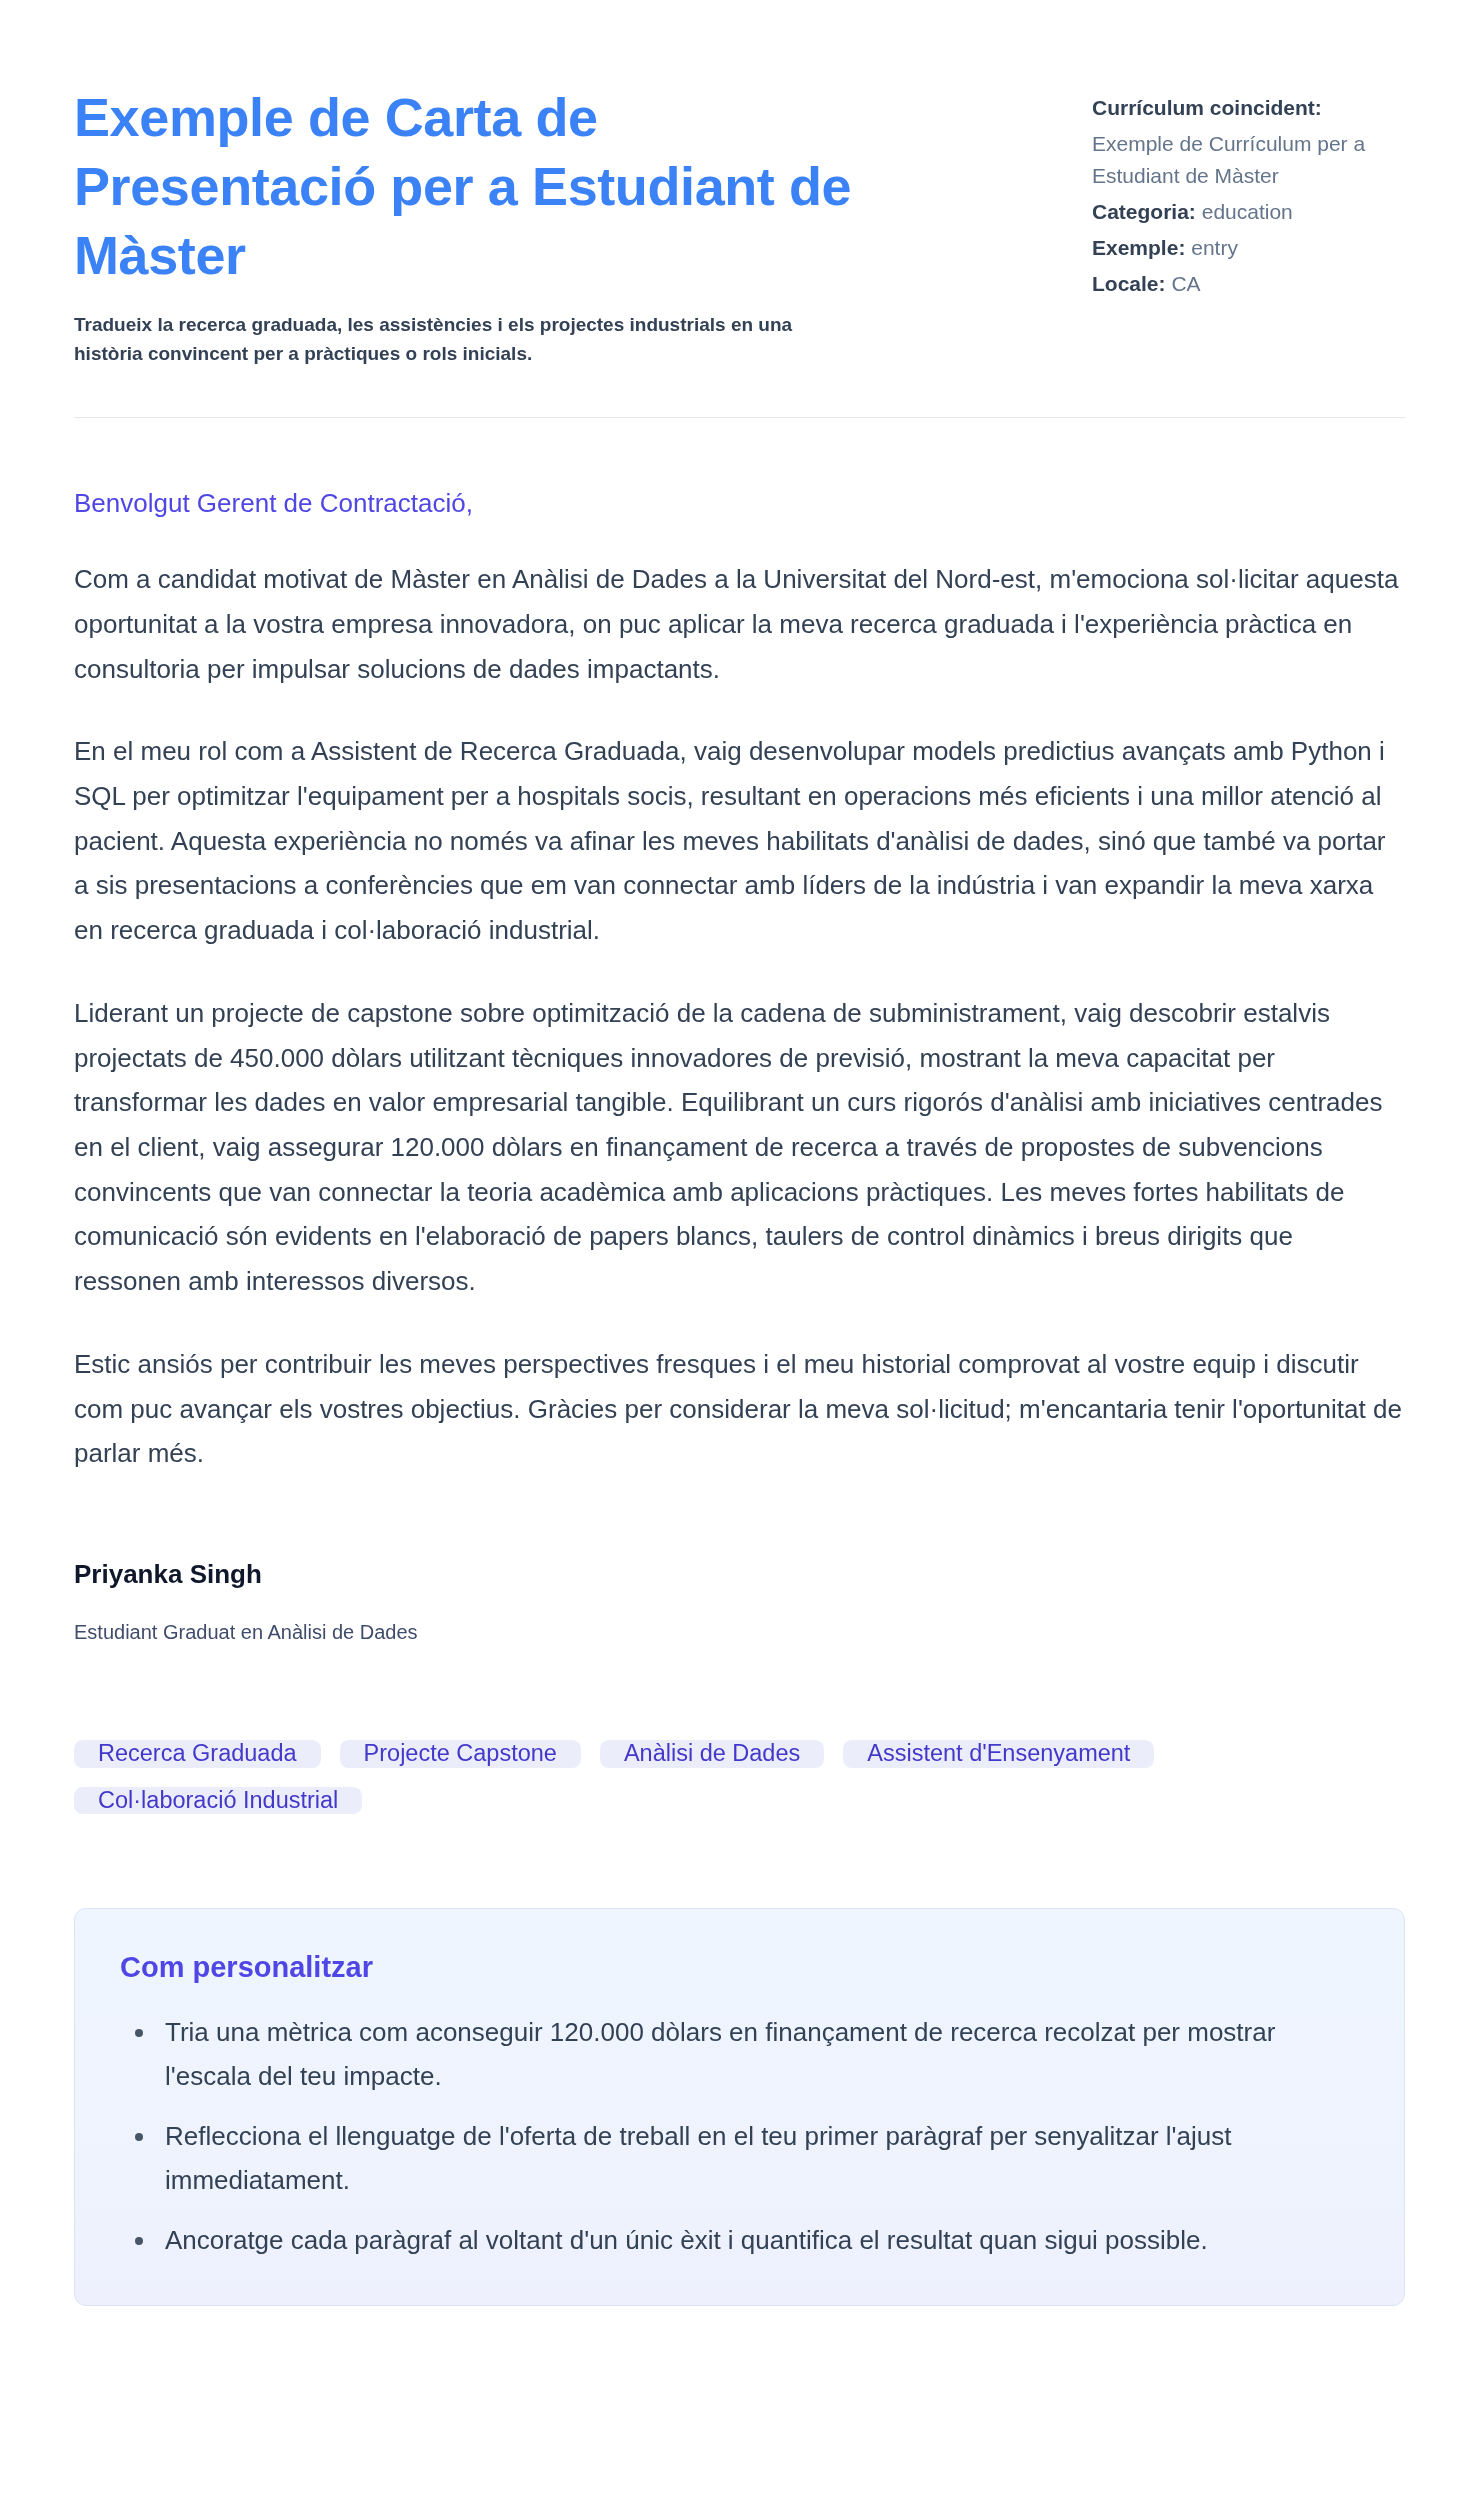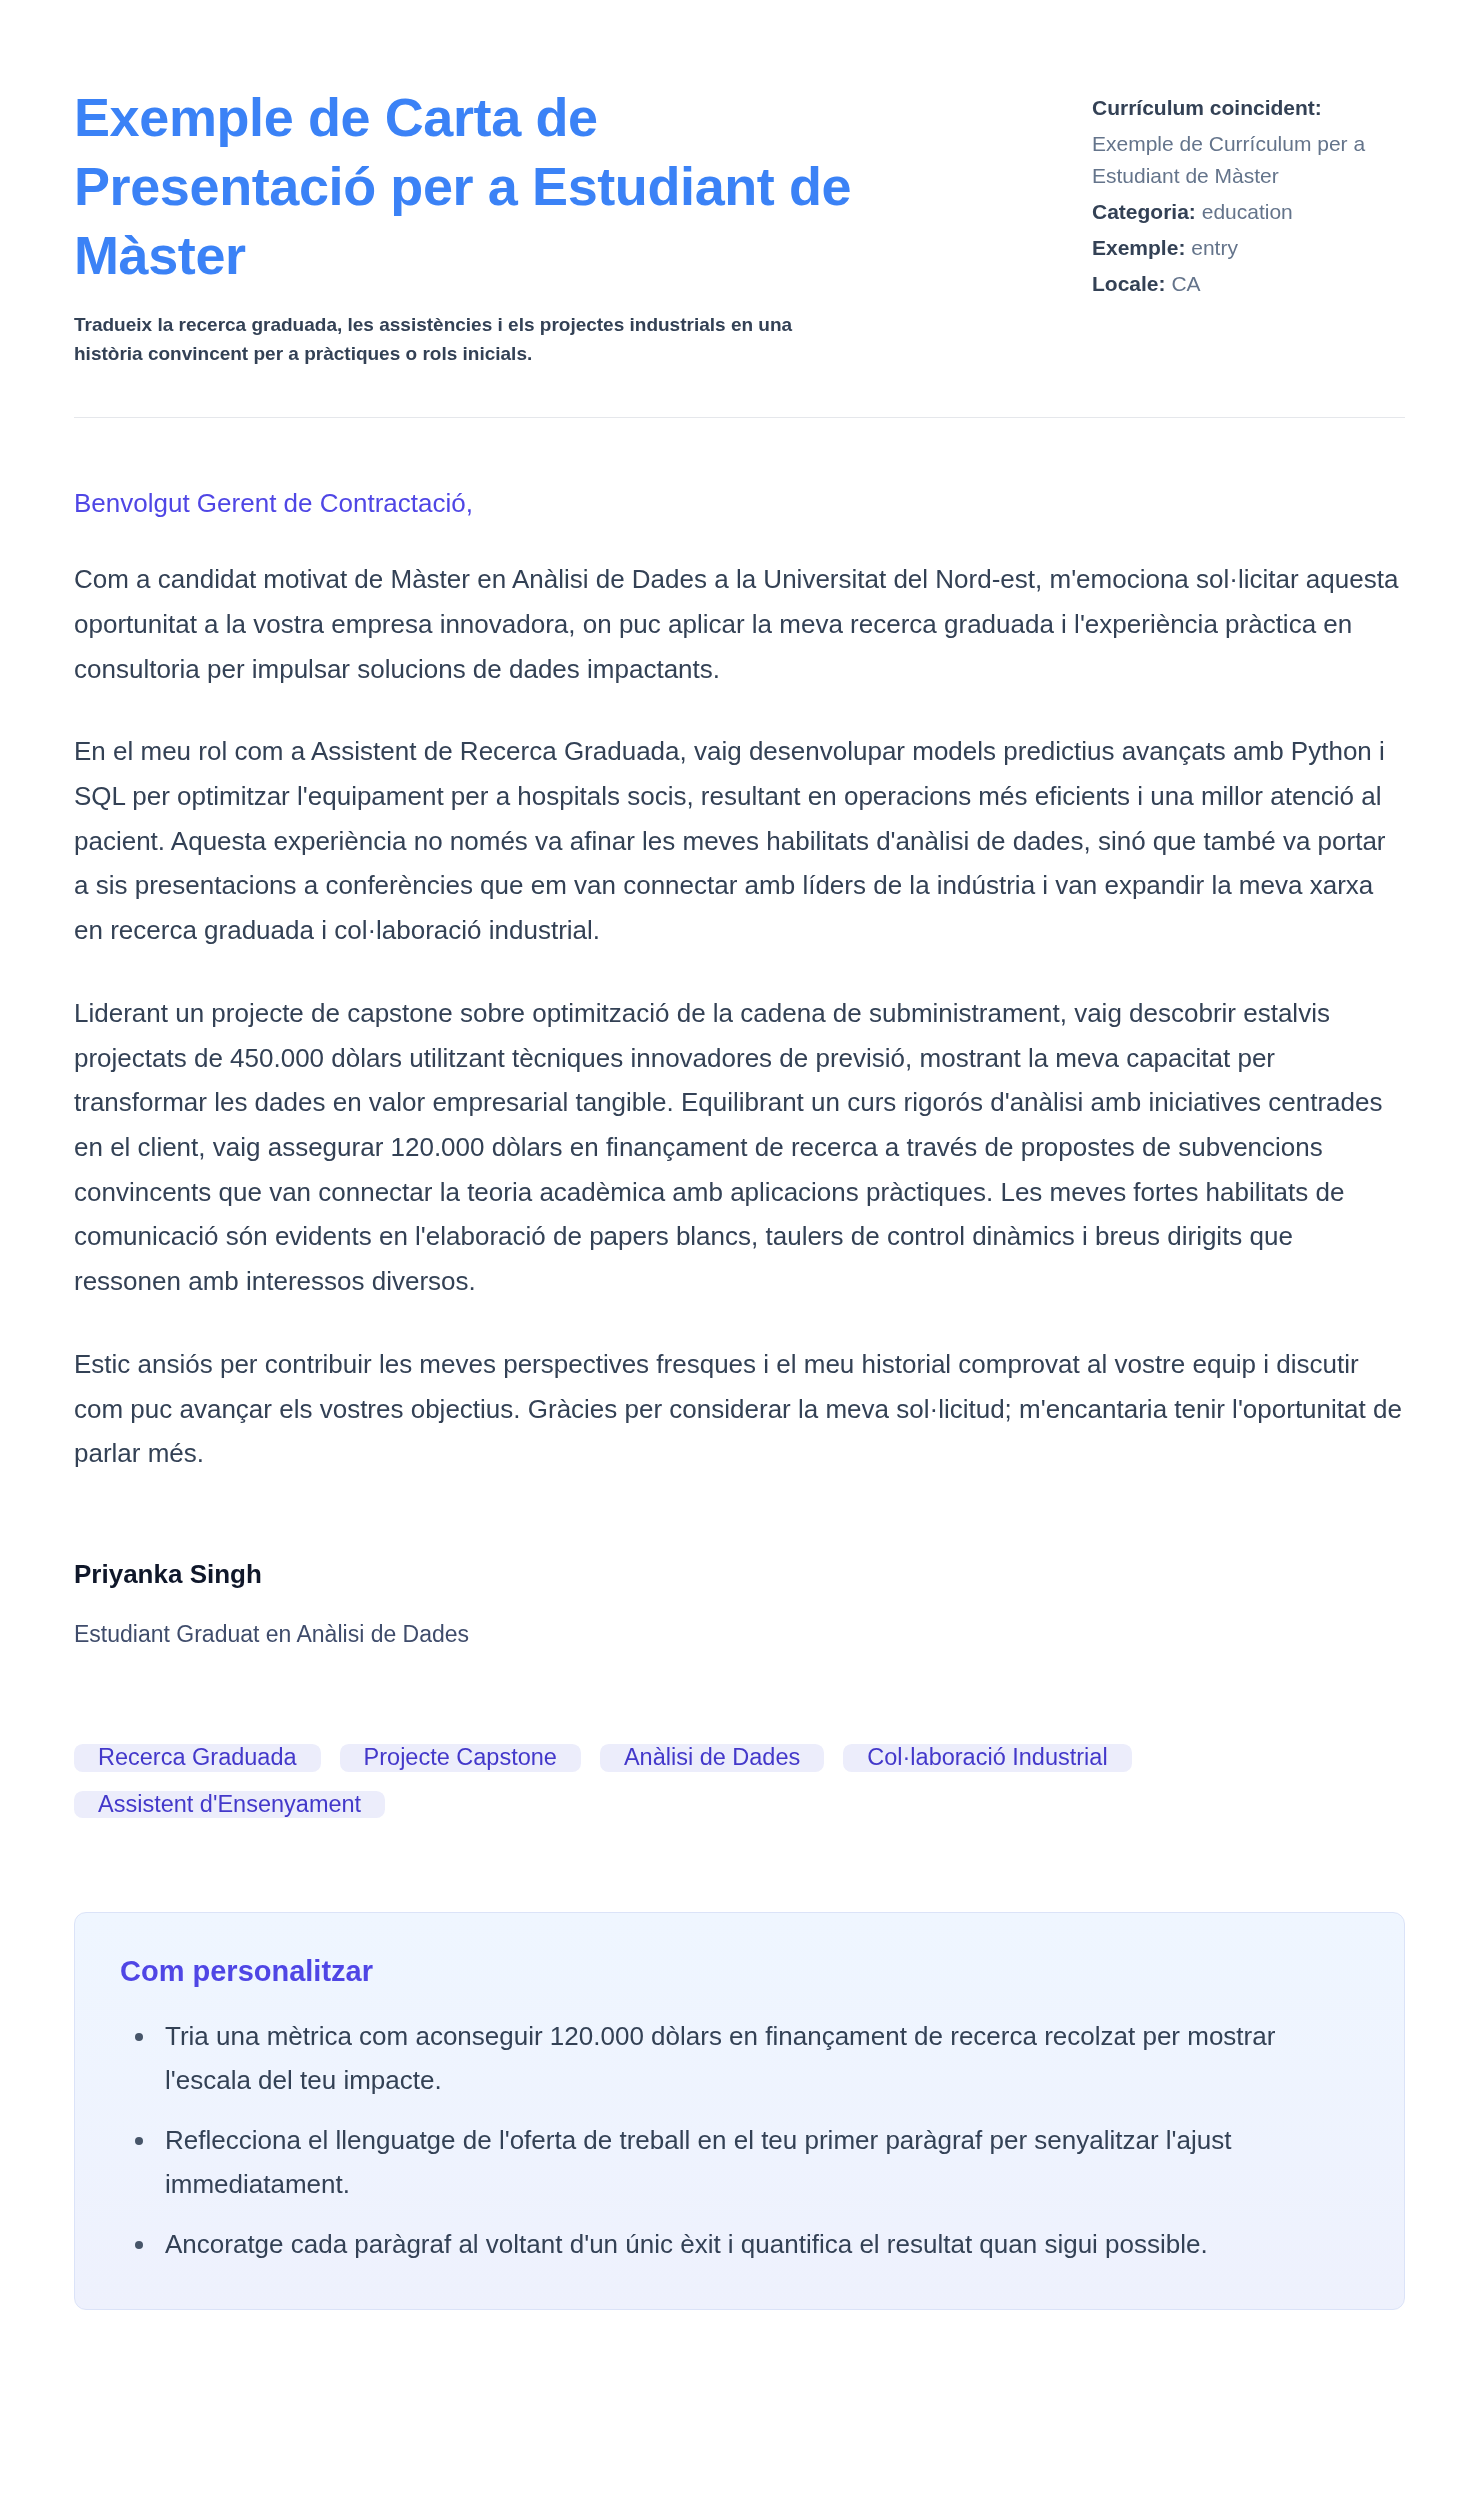--- a/index.html
+++ b/index.html
@@ -75,21 +75,21 @@
   }
 
   .signature-name {
     margin-top: 83px;
     font-size: 26px;
     font-weight: 700;
     color: #0f172a;
   }
   .signature-role {
     margin-top: 31px;
-    font-size: 23px;
+    font-size: 20px;
     color: #3f4c6b;
   }
 
   
   .tags {
     margin-top: 96px;
     display: flex;
     flex-wrap: wrap;
     gap: 19px;
     max-width: 1131px;
@@ -185,23 +185,23 @@
   </main>
 
   <div class="tags">
 
       <span class="tag">Recerca Graduada</span>
 
       <span class="tag">Projecte Capstone</span>
 
       <span class="tag">Anàlisi de Dades</span>
 
+      <span class="tag">Assistent d'Ensenyament</span>
+
       <span class="tag">Col·laboració Industrial</span>
-
-      <span class="tag">Assistent d'Ensenyament</span>
     </div>
 
   <section class="tips">
     <h2 class="tips-title">Com personalitzar</h2>
     <ul class="tips-list">
 
         <li>Tria una mètrica com aconseguir 120.000 dòlars en finançament de recerca recolzat per mostrar l'escala del teu impacte.</li>
 
         <li>Reflecciona el llenguatge de l'oferta de treball en el teu primer paràgraf per senyalitzar l'ajust immediatament.</li>
 

